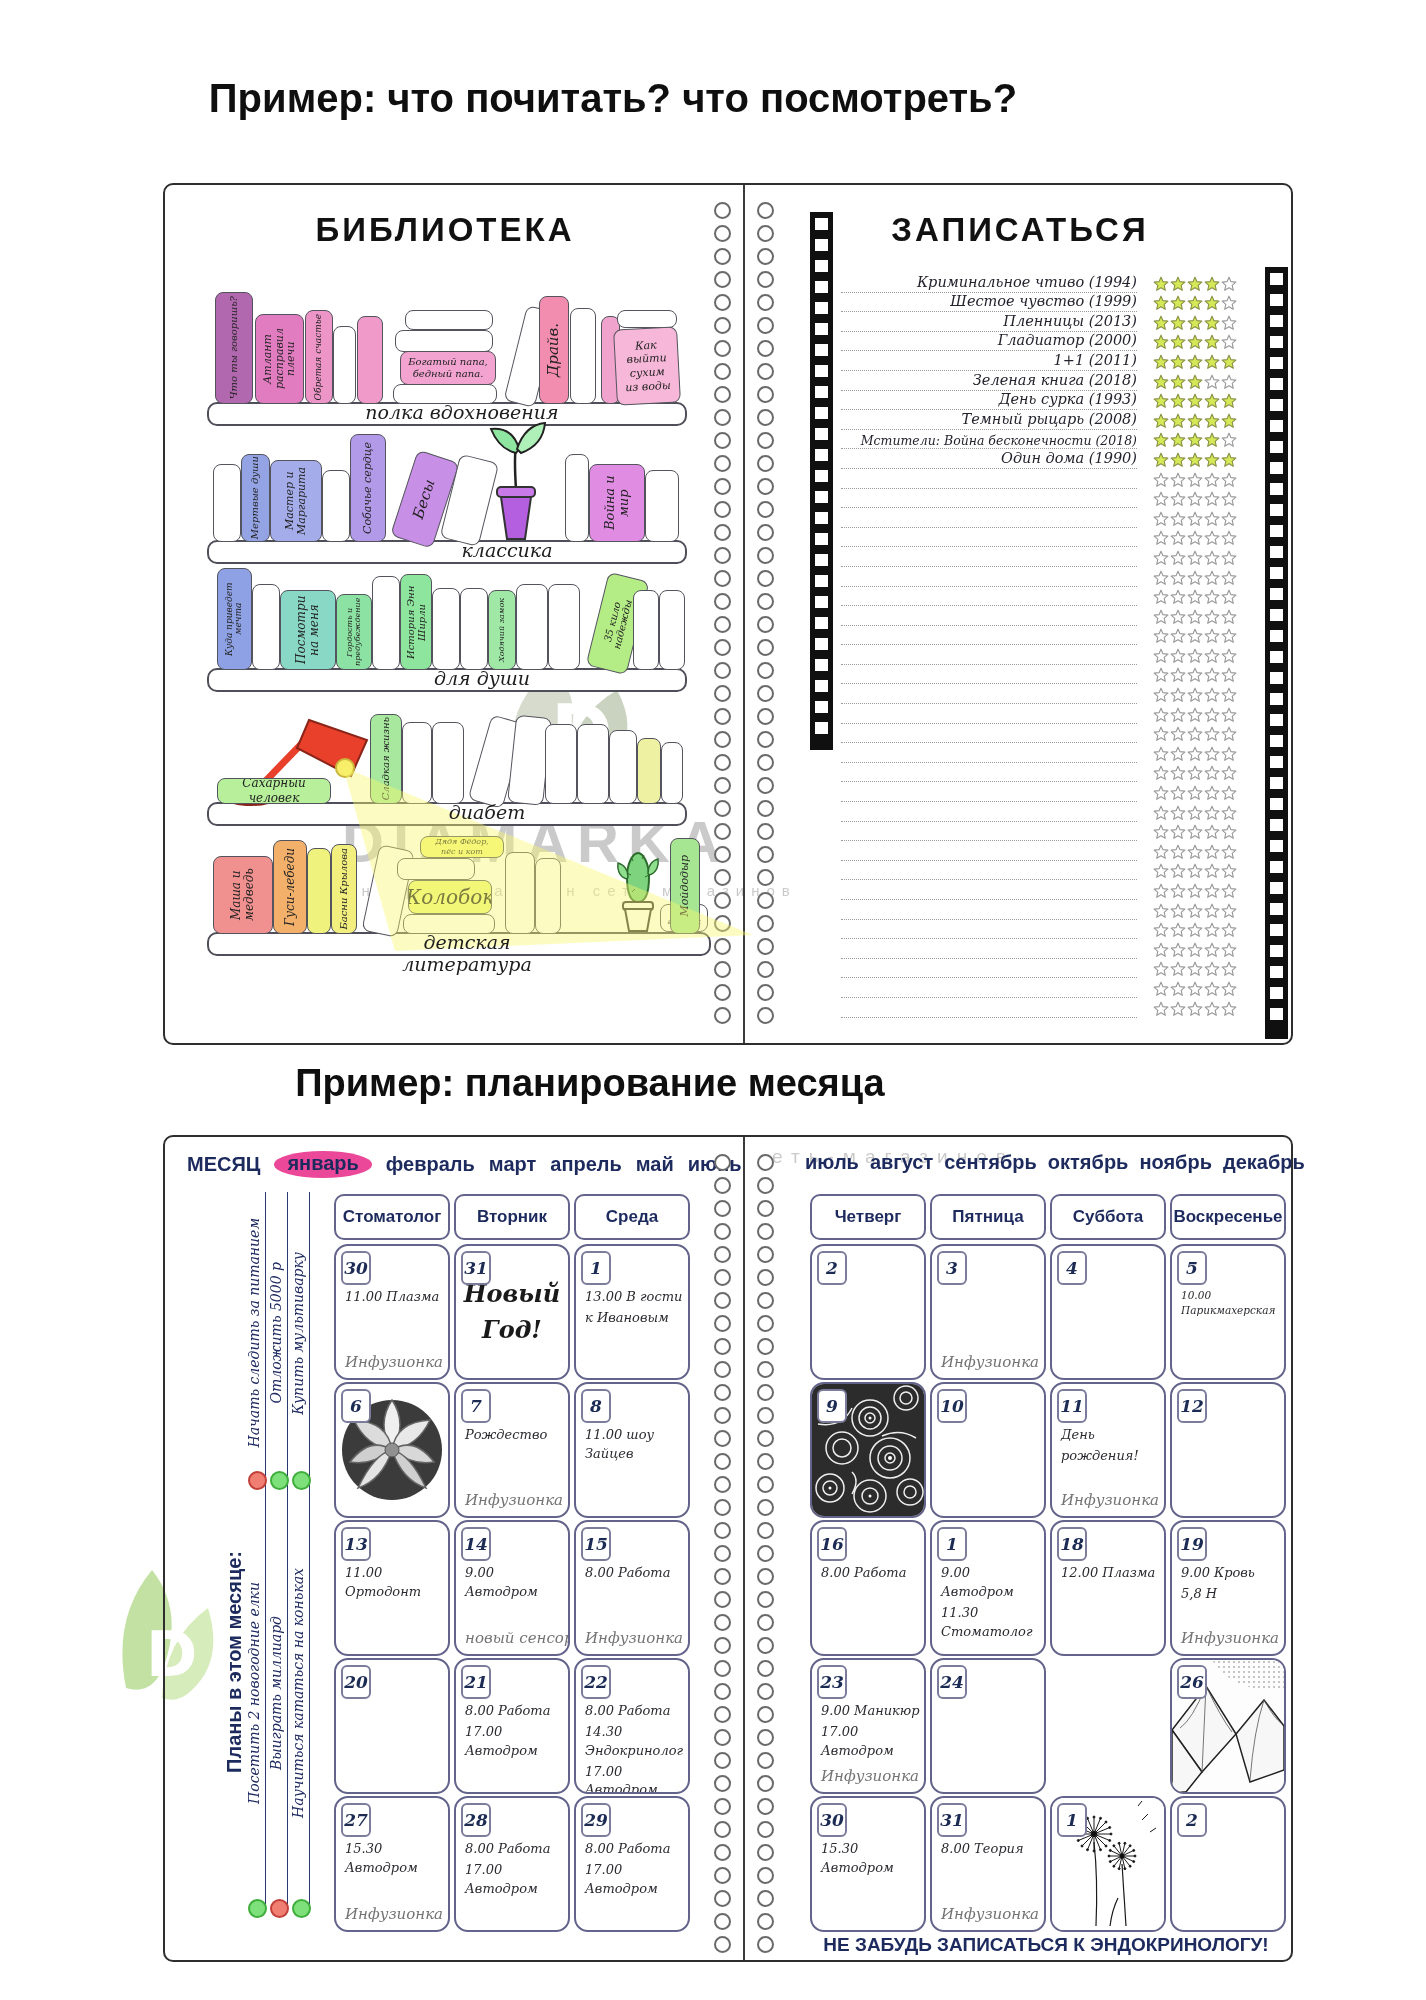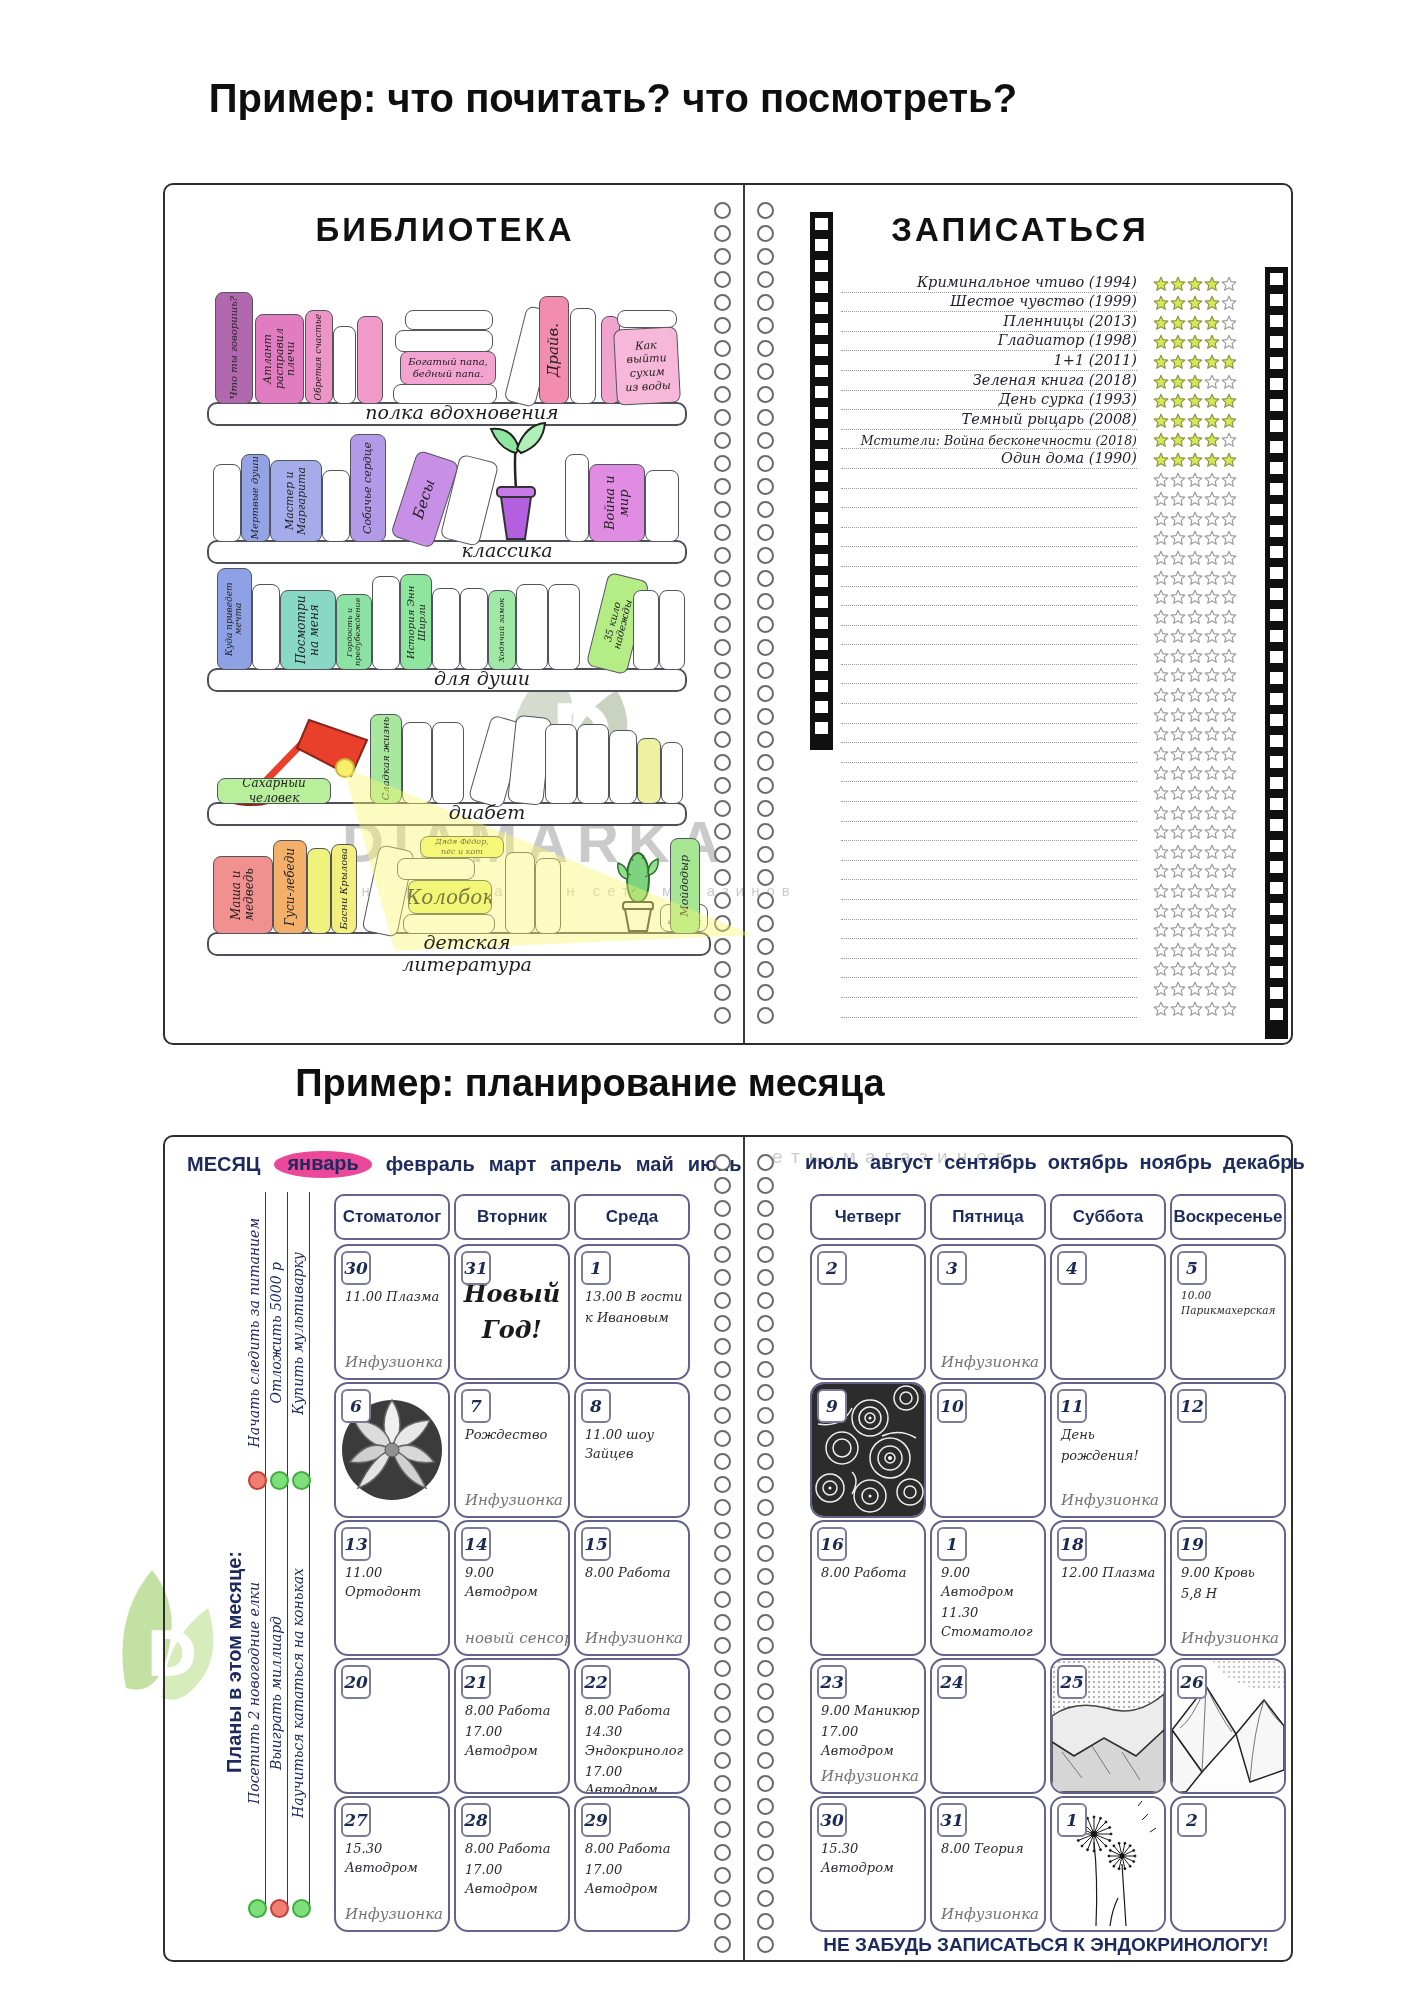--- a/index.html
+++ b/index.html
@@ -395,21 +395,21 @@
                 </svg>
               </span>
               <span style="display: flex;">
                 <svg width="16" height="16" viewBox="0 0 20 20">
                   <path d="M10 1.5 L12.47 7.1 L18.6 7.7 L14 11.8 L15.4 17.9 L10 14.6 L4.6 17.9 L6 11.8 L1.4 7.7 L7.53 7.1 Z" fill="#ffffff" stroke="#999999" stroke-width="1.4" stroke-linejoin="round"></path>
                 </svg>
               </span>
             </div>
           </div>
           <div class="mrow">
-            <div class="mtitle handw">Гладиатор (1998)</div>
+            <div class="mtitle handw">Гладиатор (2000)</div>
             <div class="mstars">
               <span style="display: flex;">
                 <svg width="16" height="16" viewBox="0 0 20 20">
                   <path d="M10 1.5 L12.47 7.1 L18.6 7.7 L14 11.8 L15.4 17.9 L10 14.6 L4.6 17.9 L6 11.8 L1.4 7.7 L7.53 7.1 Z" fill="#d4e957" stroke="#8a9146" stroke-width="1.4" stroke-linejoin="round"></path>
                 </svg>
               </span>
               <span style="display: flex;">
                 <svg width="16" height="16" viewBox="0 0 20 20">
                   <path d="M10 1.5 L12.47 7.1 L18.6 7.7 L14 11.8 L15.4 17.9 L10 14.6 L4.6 17.9 L6 11.8 L1.4 7.7 L7.53 7.1 Z" fill="#d4e957" stroke="#8a9146" stroke-width="1.4" stroke-linejoin="round"></path>
                 </svg>
@@ -1789,35 +1789,20 @@
           <div class="daybadge">23</div>
           <div class="cell-lines handw">
             <p>9.00 Маникюр</p>
             <p>17.00 Автодром</p>
           </div>
           <div class="redtxt handw">Инфузионка</div>
         </div>
         <div class="cell" style="left: 765px; top: 521px; width: 112px; height: 132px;">
           <div class="daybadge">24</div>
         </div>
-        <div class="cell" style="left: 885px; top: 521px; width: 112px; height: 132px;">
-          <div class="cellimg"><svg width="100%" height="100%" viewBox="0 0 112 132" preserveAspectRatio="none">
-   <rect width="112" height="132" fill="#fdfdfd"></rect>
-   <defs>
-                <pattern id="pd25" width="5" height="5" patternUnits="userSpaceOnUse">
-                  <circle cx="2" cy="2" r="1" fill="#9a9a9a"></circle>
-                </pattern>
-              </defs>
-   <path d="M0 0 H112 V34 Q84 58 54 48 Q22 40 0 56 Z" fill="url(#pd25)"></path>
-   <path d="M0 56 Q22 40 54 48 Q84 58 112 34 V70 L84 96 L52 78 L22 96 L0 82 Z" fill="#ececec" stroke="#444" stroke-width="1.5"></path>
-   <path d="M0 82 L22 96 L52 78 L84 96 L112 70 V132 H0 Z" fill="#d6d6d6" stroke="#333" stroke-width="1.5"></path>
-   <path d="M10 92 L30 118 M40 86 L58 114 M70 92 L88 120" stroke="#777" stroke-width="1"></path>
-            </svg></div>
-          <div class="daybadge">25</div>
-        </div>
         <div class="cell" style="left: 1005px; top: 521px; width: 112px; height: 132px;">
           <div class="cellimg"><svg width="100%" height="100%" viewBox="0 0 112 132" preserveAspectRatio="none">
    <rect width="112" height="132" fill="#fdfdfd"></rect>
    <defs>
                 <pattern id="pd26" width="5" height="5" patternUnits="userSpaceOnUse">
                   <circle cx="2" cy="2" r="0.9" fill="#aaa"></circle>
                 </pattern>
               </defs>
    <path d="M40 0 H112 V28 Q76 34 52 14 Q44 6 40 0 Z" fill="url(#pd26)"></path>
    <g fill="#f7f7f7" stroke="#222" stroke-width="1.5">

